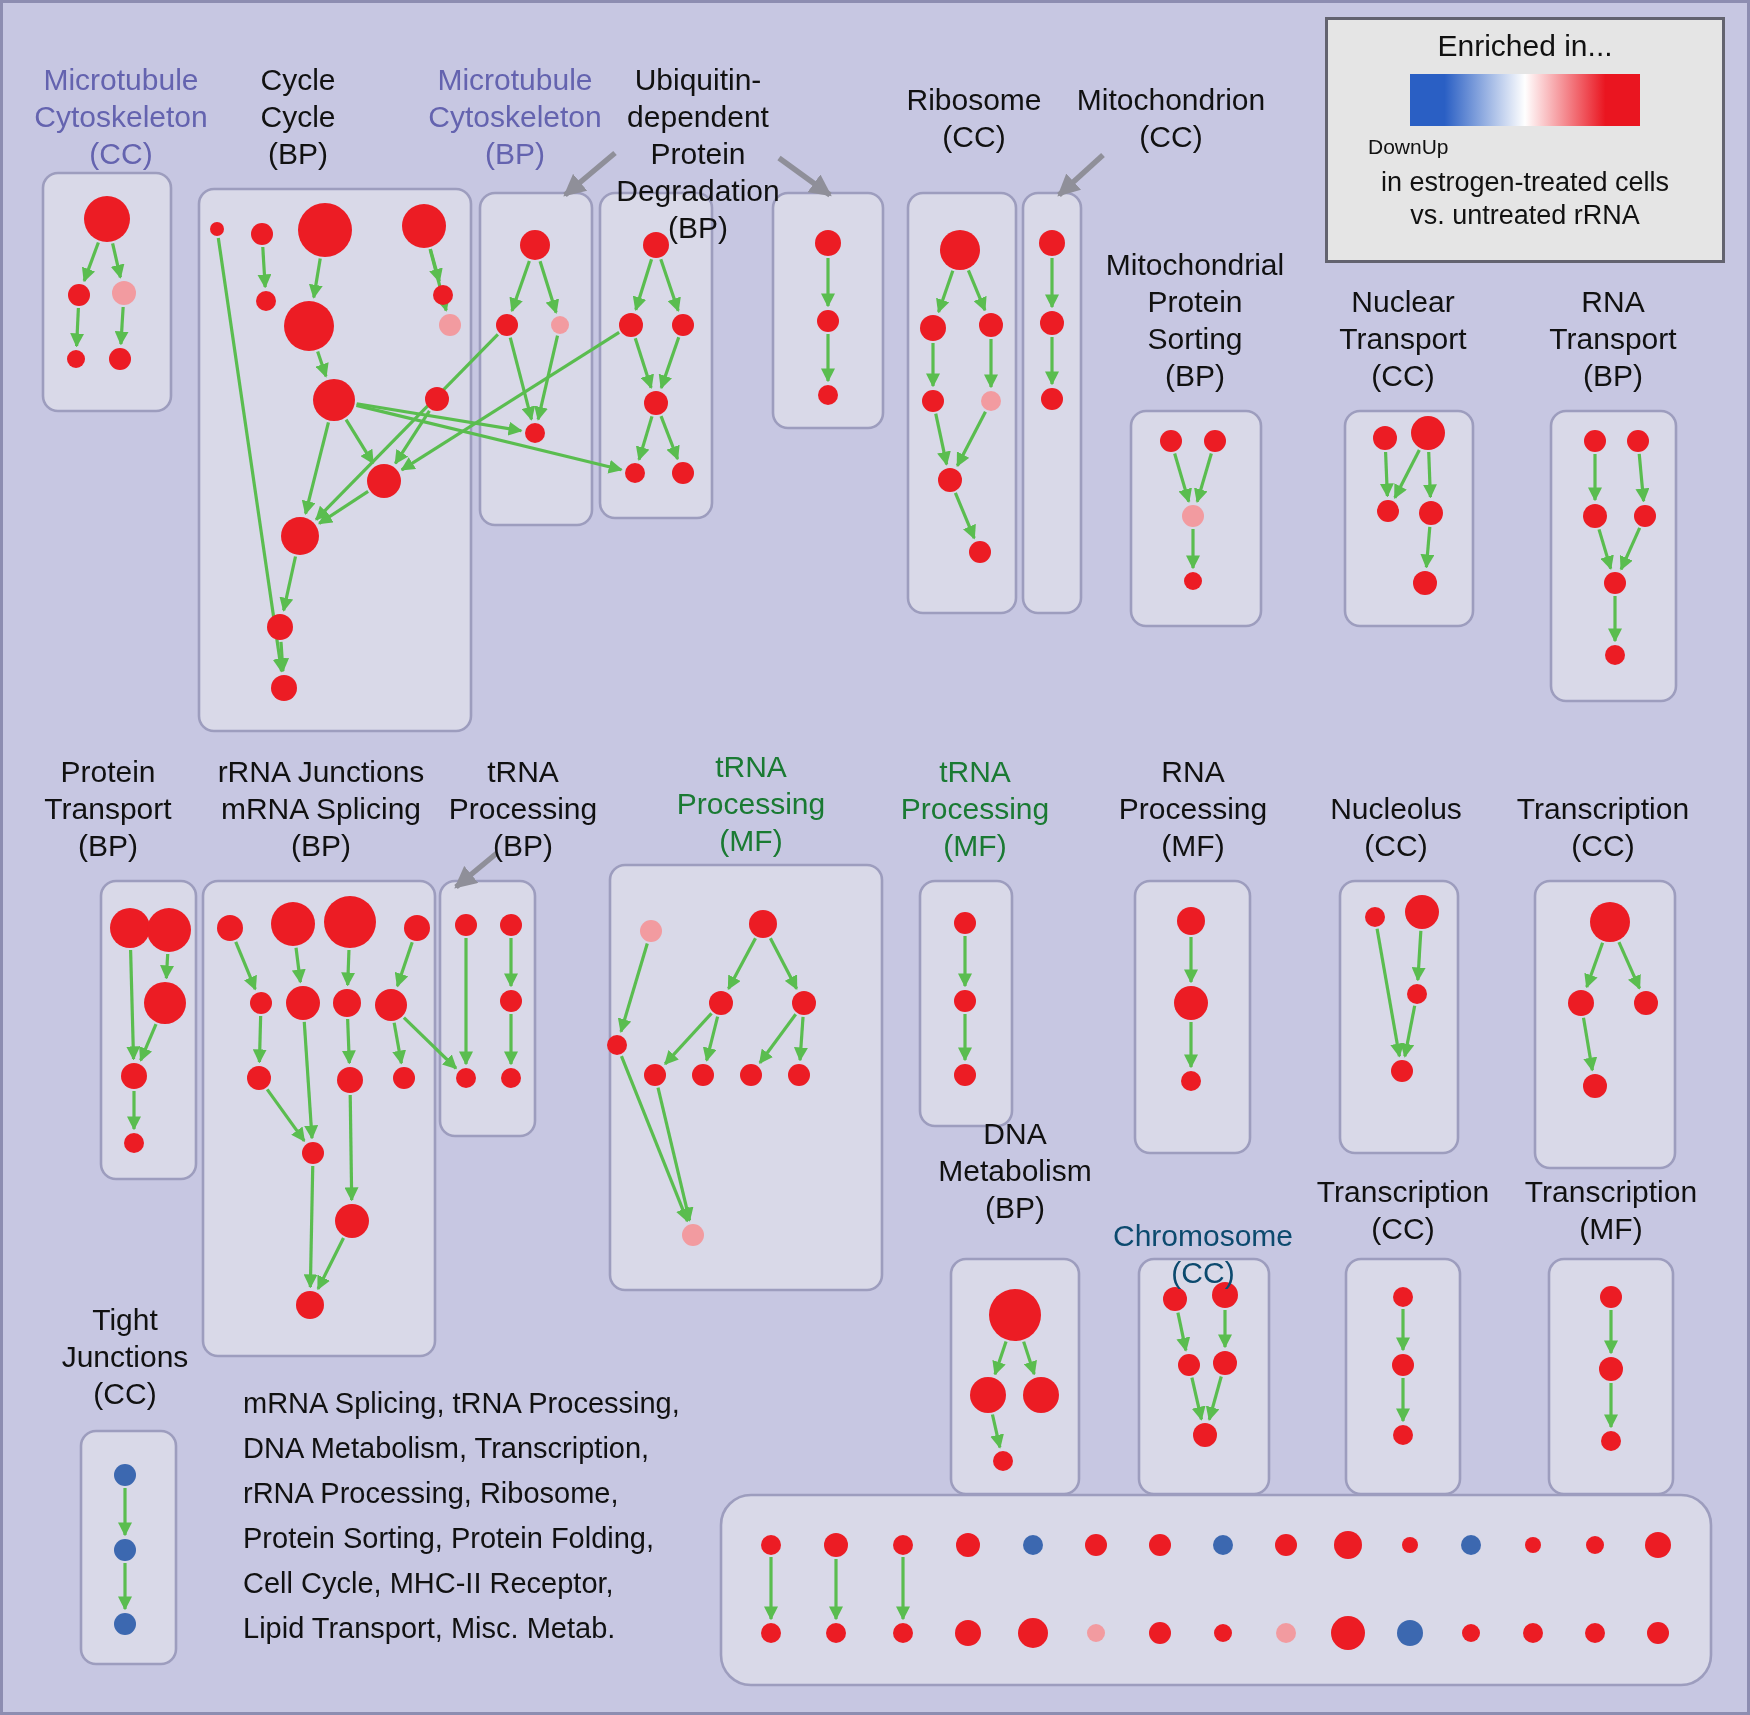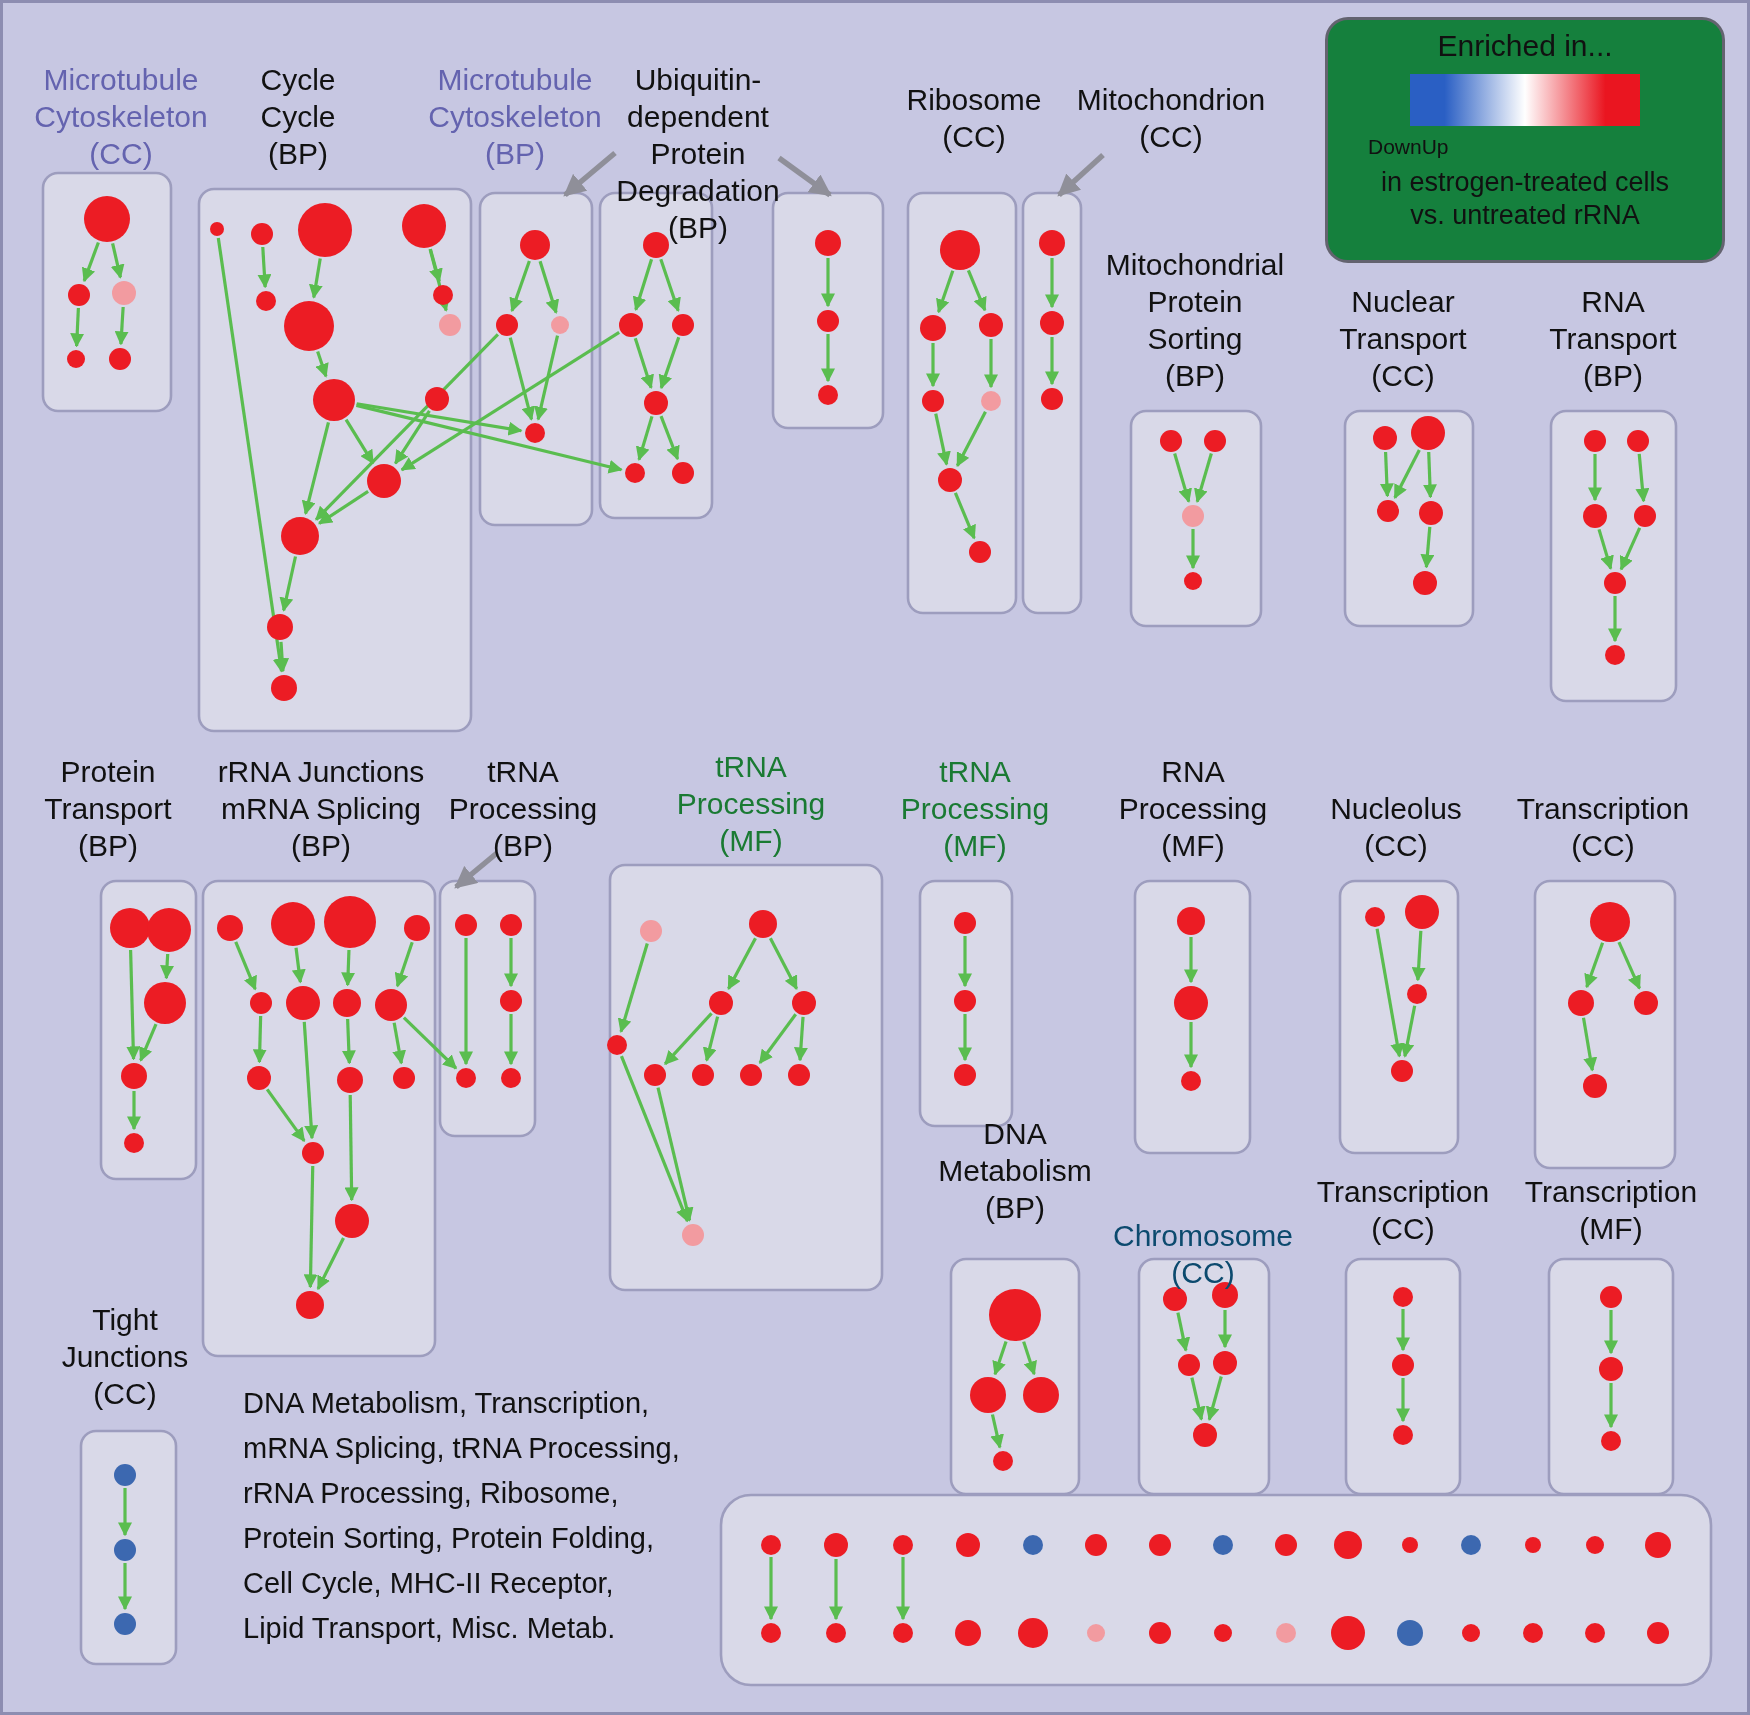--- a/index.html
+++ b/index.html
@@ -459,29 +459,29 @@
       <div class="cluster-label" style="left: 1608px; top: 1170px; color: rgb(17, 17, 17);">
         <div>Transcription</div>
         <div>(MF)</div>
       </div>
       <div class="cluster-label" style="left: 122px; top: 1298px; color: rgb(17, 17, 17);">
         <div>Tight</div>
         <div>Junctions</div>
         <div>(CC)</div>
       </div>
       <div class="misc-note" style="left: 240px; top: 1378px;">
+        <div>mRNA Splicing, tRNA Processing,</div>
         <div>DNA Metabolism, Transcription,</div>
-        <div>mRNA Splicing, tRNA Processing,</div>
         <div>rRNA Processing, Ribosome,</div>
         <div>Protein Sorting, Protein Folding,</div>
         <div>Cell Cycle, MHC-II Receptor,</div>
         <div>Lipid Transport, Misc. Metab.</div>
       </div>
     </div>
-  <div id="legend" style="border-color: rgb(99, 99, 111); background: #15803d; border-radius: 23px;">
+  <div id="legend" style="border-color: rgb(99, 99, 111); background: #e5e5e5;">
     <div id="legend-title">Enriched in...</div>
     <div id="legend-gradient" style="background: linear-gradient(90deg, rgb(42, 95, 196) 0%, rgb(42, 95, 196) 15%, rgb(255, 255, 255) 50%, rgb(234, 21, 32) 85%, rgb(234, 21, 32) 100%);"></div>
     <div id="legend-scale">
       <span>Down</span>
       <span>Up</span>
     </div>
     <div class="legend-sub">in estrogen-treated cells</div>
     <div class="legend-sub">vs. untreated rRNA</div>
   </div>
 </div>

